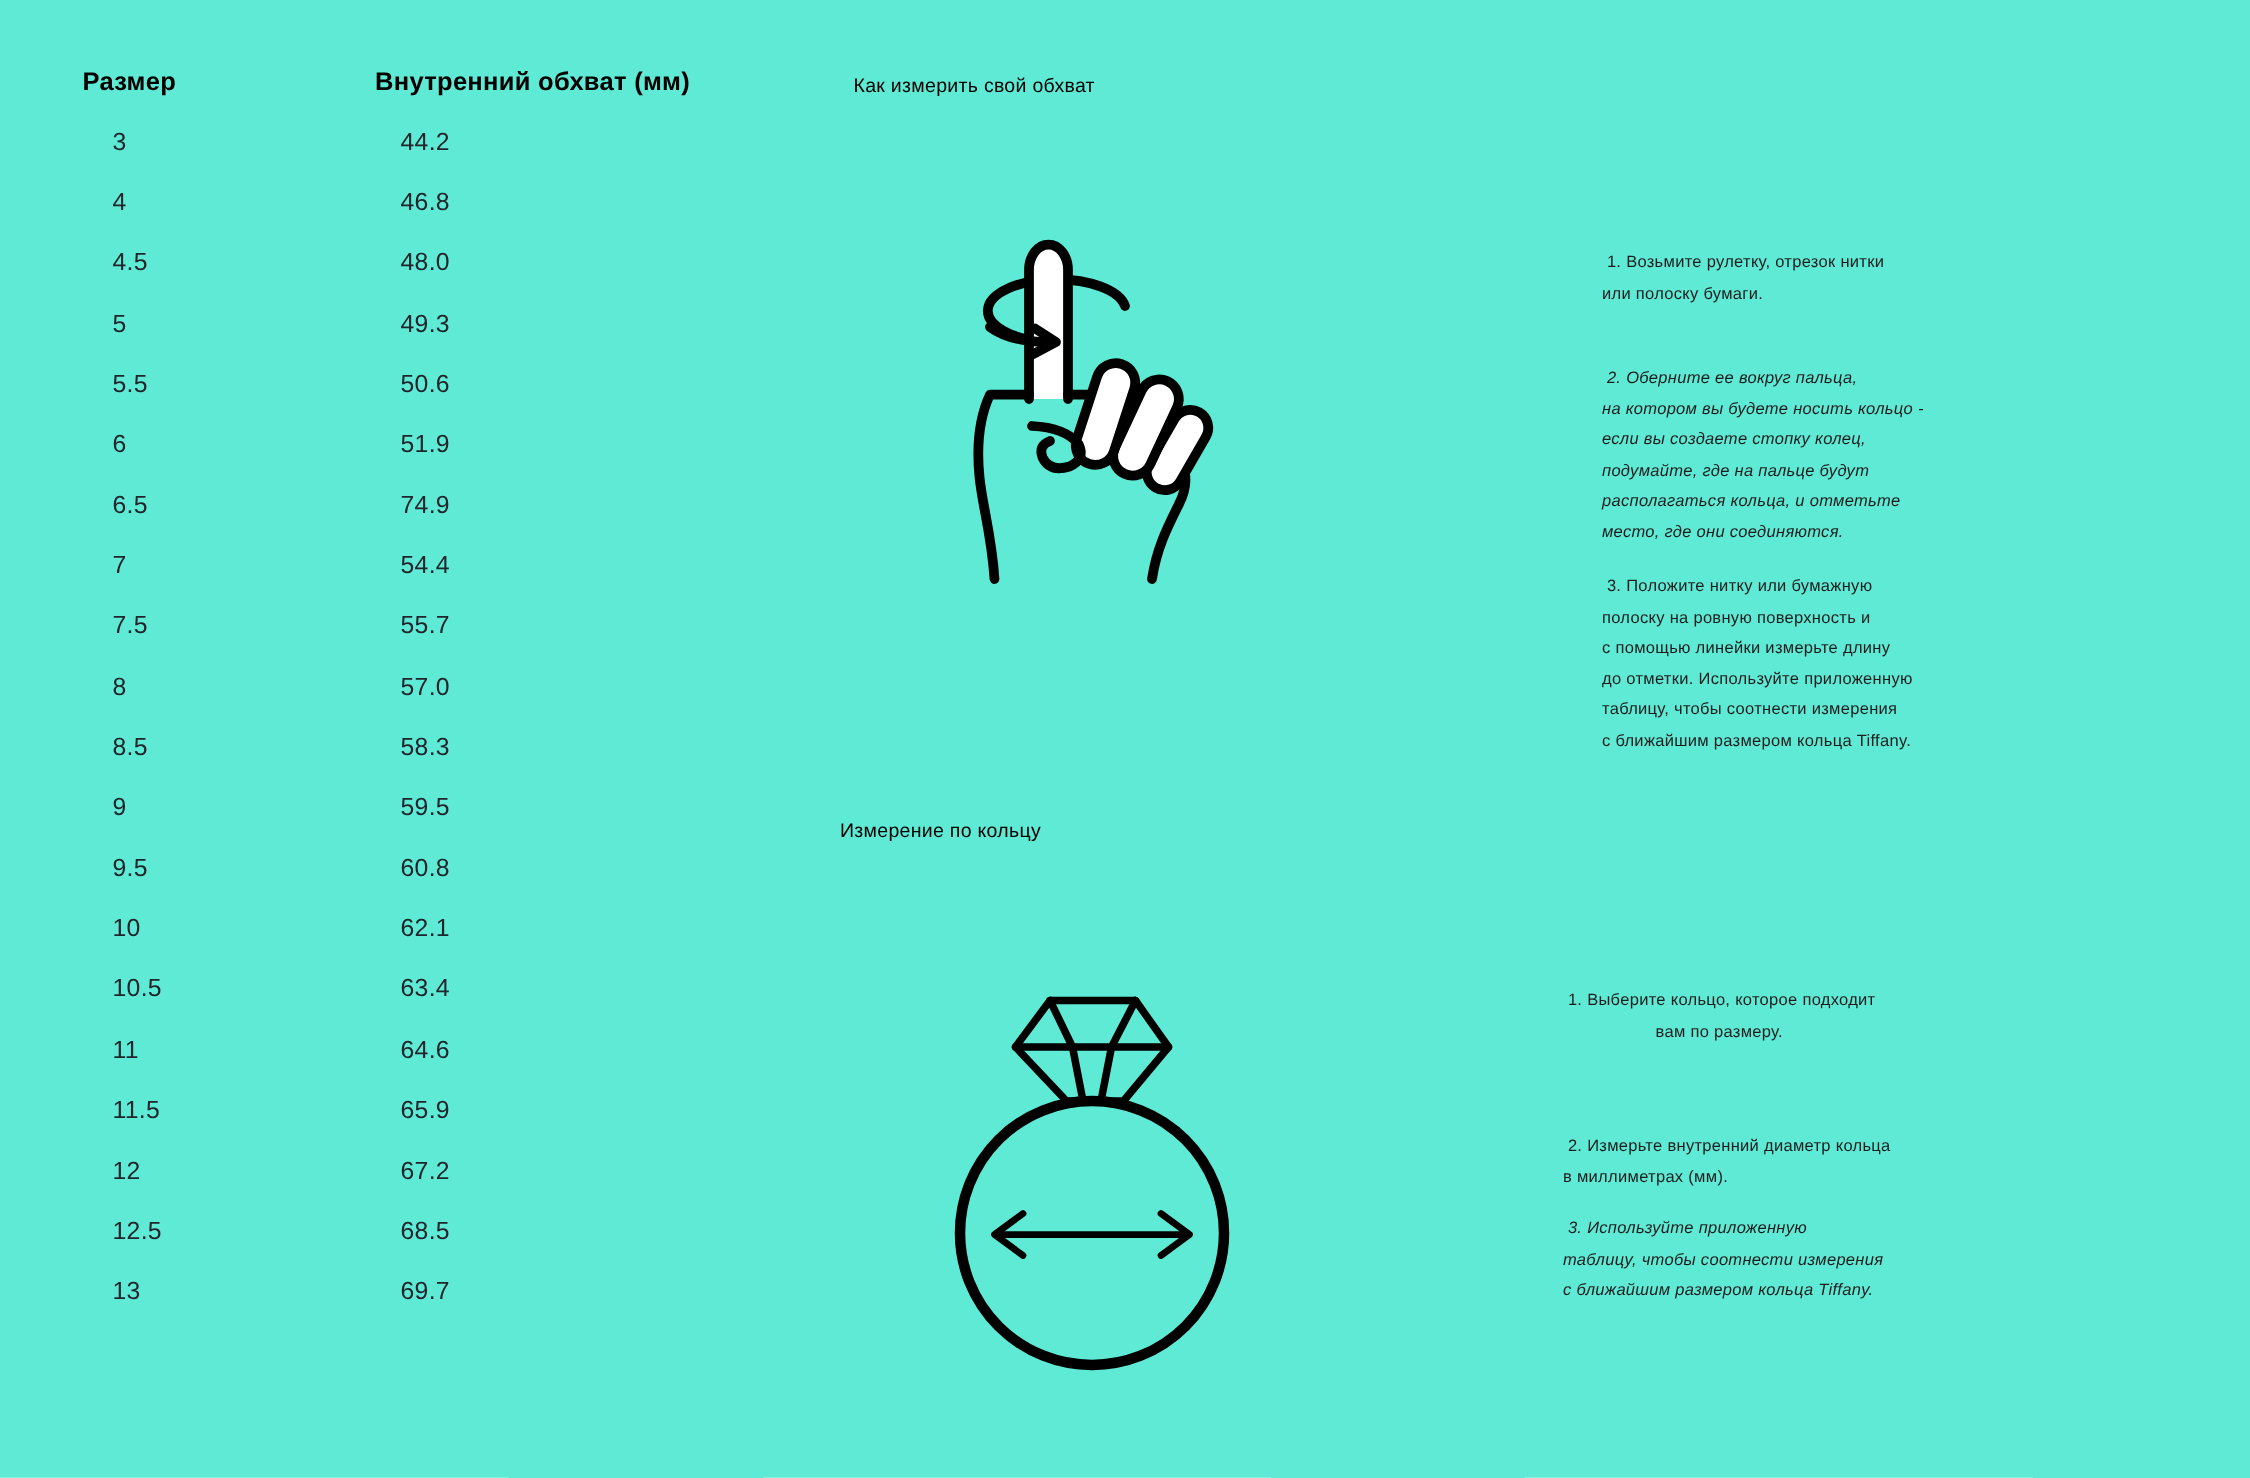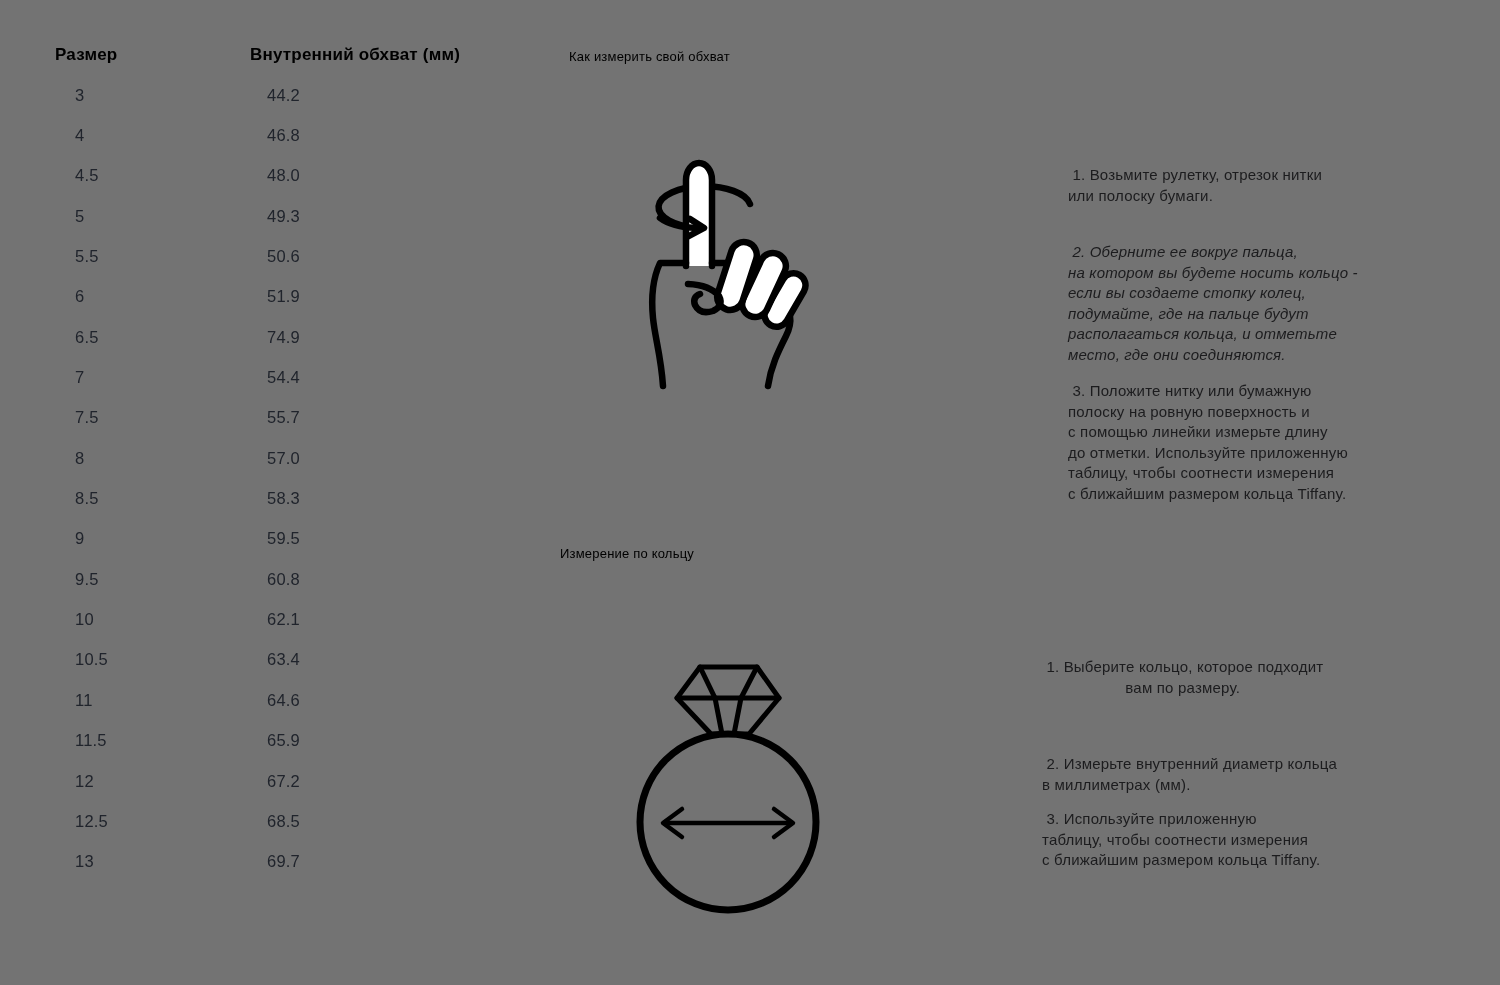--- a/index.html
+++ b/index.html
@@ -1,21 +1,21 @@
 <!DOCTYPE html>
 <html><head>
 <meta charset="utf-8">
 <style>
   * { box-sizing: border-box; }
   html,body { margin:0; padding:0; }
   .page {
     position: relative;
     width: 1500px;
     height: 985px;
-    background: #737373;
+    background: #5eead4;
     font-family: "Liberation Sans", "DejaVu Sans", sans-serif;
     color: #1c1c1e;
     overflow: hidden;
   }
   
   .size-table { position: absolute; left: 55px; top: 45px; width: 430px; }
   .t-header {
     display: grid; grid-template-columns: 195px auto;
     font-weight: 700; font-size: 17px; color: #000; height: 30px;
     letter-spacing: 0.2px;
@@ -31,29 +31,29 @@
   .title {
     position: absolute; margin: 4px;
     font-size: 13px; font-weight: 400; color: #000;
     letter-spacing: 0.2px; white-space: nowrap;
   }
   .title-finger { left: 565px; top: 45px; }
   .title-ring  { left: 556px; top: 542px; }
   
   .step {
     position: absolute; margin: 0;
-    font-size: 15px; line-height: 20.5px;
+    font-size: 11px; line-height: 20.5px;
     white-space: pre-wrap; letter-spacing: 0.2px; color: #1c1c1e;
   }
   .a1 { left: 1068px; top: 165px; }
   .a2 { left: 1068px; top: 242px; font-style: italic; }
   .a3 { left: 1068px; top: 381px; }
   .b1 { left: 1042px; top: 657px; text-align: center; }
   .b2 { left: 1042px; top: 734px; margin-top: 20px; }
-  .b3 { left: 1042px; top: 809px; }
+  .b3 { left: 1042px; top: 809px; font-style: italic; }
   
   .finger-illustration { position: absolute; left: 620px; top: 140px; width: 260px; height: 260px; }
   .ring-illustration   { position: absolute; left: 610px; top: 640px; width: 260px; height: 300px; }
 </style>
 </head>
 <body>
 
 <div class="page">
 
   <div class="size-table">

